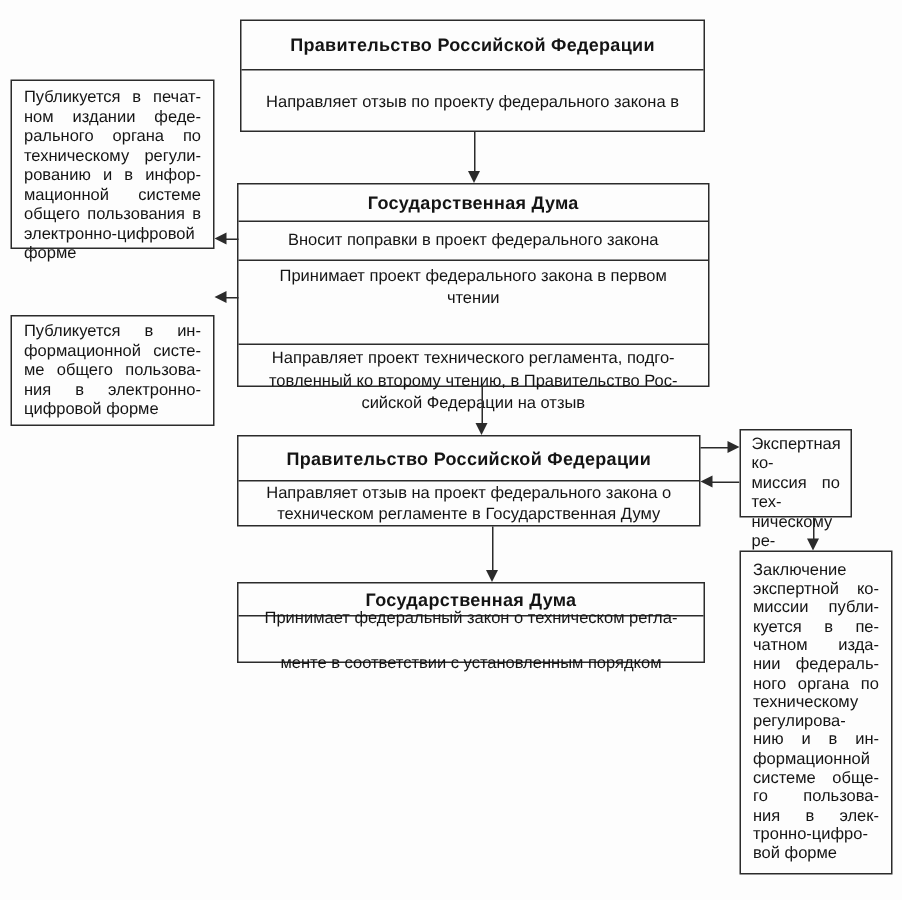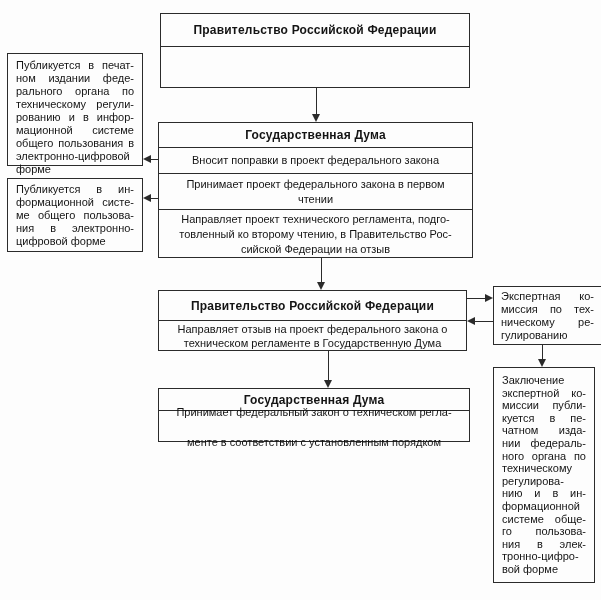--- a/index.html
+++ b/index.html
@@ -73,48 +73,49 @@
   
   #gov-top { left: 160px; top: 13px; width: 310px; height: 75px; }
   #gov-top .hdr { height: 33px; }
   #gov-top .bdy { height: 41px; line-height: 14px; }
 
   
   #duma1 { left: 158px; top: 122px; width: 315px; height: 136px; }
   #duma1 .hdr { height: 25px; }
   #duma1 .r1 { height: 36px; }
   #duma1 .r2 { height: 25px; }
-  #duma1 .r3 { height: 49px; }
+  #duma1 .r3 { height: 49px; margin-top: 20px; }
 
   
   #pub-print { left: 7px; top: 53px; width: 136px; height: 113px; padding: 5px 8px 0 8px; line-height: 13px; }
-  #pub-info  { left: 7px; top: 178px; width: 136px; height: 74px; padding: 4px 8px 0 8px; line-height: 13px; }
+  #pub-info  { left: 7px; top: 210px; width: 136px; height: 74px; padding: 4px 8px 0 8px; line-height: 13px; }
 
   
   #gov2 { left: 158px; top: 290px; width: 309px; height: 61px; }
   #gov2 .hdr { height: 30px; }
   #gov2 .bdy { height: 30px; line-height: 14px; }
 
   
-  #expert { left: 493px; top: 286px; width: 109px; height: 59px; padding: 3px 7px 0 7px; line-height: 13px; }
+  #expert { left: 493px; top: 286px; width: 75px; height: 59px; padding: 3px 7px 0 7px; line-height: 13px; }
 
   
   #conclusion { left: 493px; top: 367px; width: 102px; height: 216px; padding: 6px 8px 16px 8px; line-height: 12.6px; }
 
   
   #duma2 { left: 158px; top: 388px; width: 312px; height: 54px; }
   #duma2 .hdr { height: 22px; }
   #duma2 .bdy { height: 31px; line-height: 14px; gap: 16px; }
 </style>
 </head>
 <body>
 
 <div class="box" id="gov-top">
   <div class="hdr">Правительство Российской Федерации</div>
   <div class="sect bdy lines-center">
+      <div>Направляет отзыв по проекту федерального закона в</div>
     </div>
 </div>
 
 <div class="vline" style="left:316px; top:88px; height:27px;"></div>
 <div class="arr arr-down" style="left:312px; top:114px;"></div>
 
 <div class="box" id="duma1">
   <div class="hdr">Государственная Дума</div>
   <div class="sect r2 lines-center">
       <div>Вносит поправки в проект федерального закона</div>
@@ -154,21 +155,21 @@
 <div class="hline" style="left:150px; top:198px; width:9px;"></div>
 <div class="arr arr-left" style="left:143px; top:194px;"></div>
 
 <div class="vline" style="left:321px; top:258px; height:25px;"></div>
 <div class="arr arr-down" style="left:317px; top:282px;"></div>
 
 <div class="box" id="gov2">
   <div class="hdr">Правительство Российской Федерации</div>
   <div class="sect bdy lines-center">
       <div>Направляет отзыв на проект федерального закона о</div>
-      <div>техническом регламенте в Государственную Дума</div>
+      <div>техническом регламенте в Государственная Думу</div>
     </div>
 </div>
 
 <div class="hline" style="left:467px; top:298px; width:20px;"></div>
 <div class="arr arr-right" style="left:485px; top:294px;"></div>
 <div class="hline" style="left:474px; top:321px; width:19px;"></div>
 <div class="arr arr-left" style="left:467px; top:317px;"></div>
 
 <div class="box lines-justify" id="expert">
     <div>Экспертная ко-</div>

